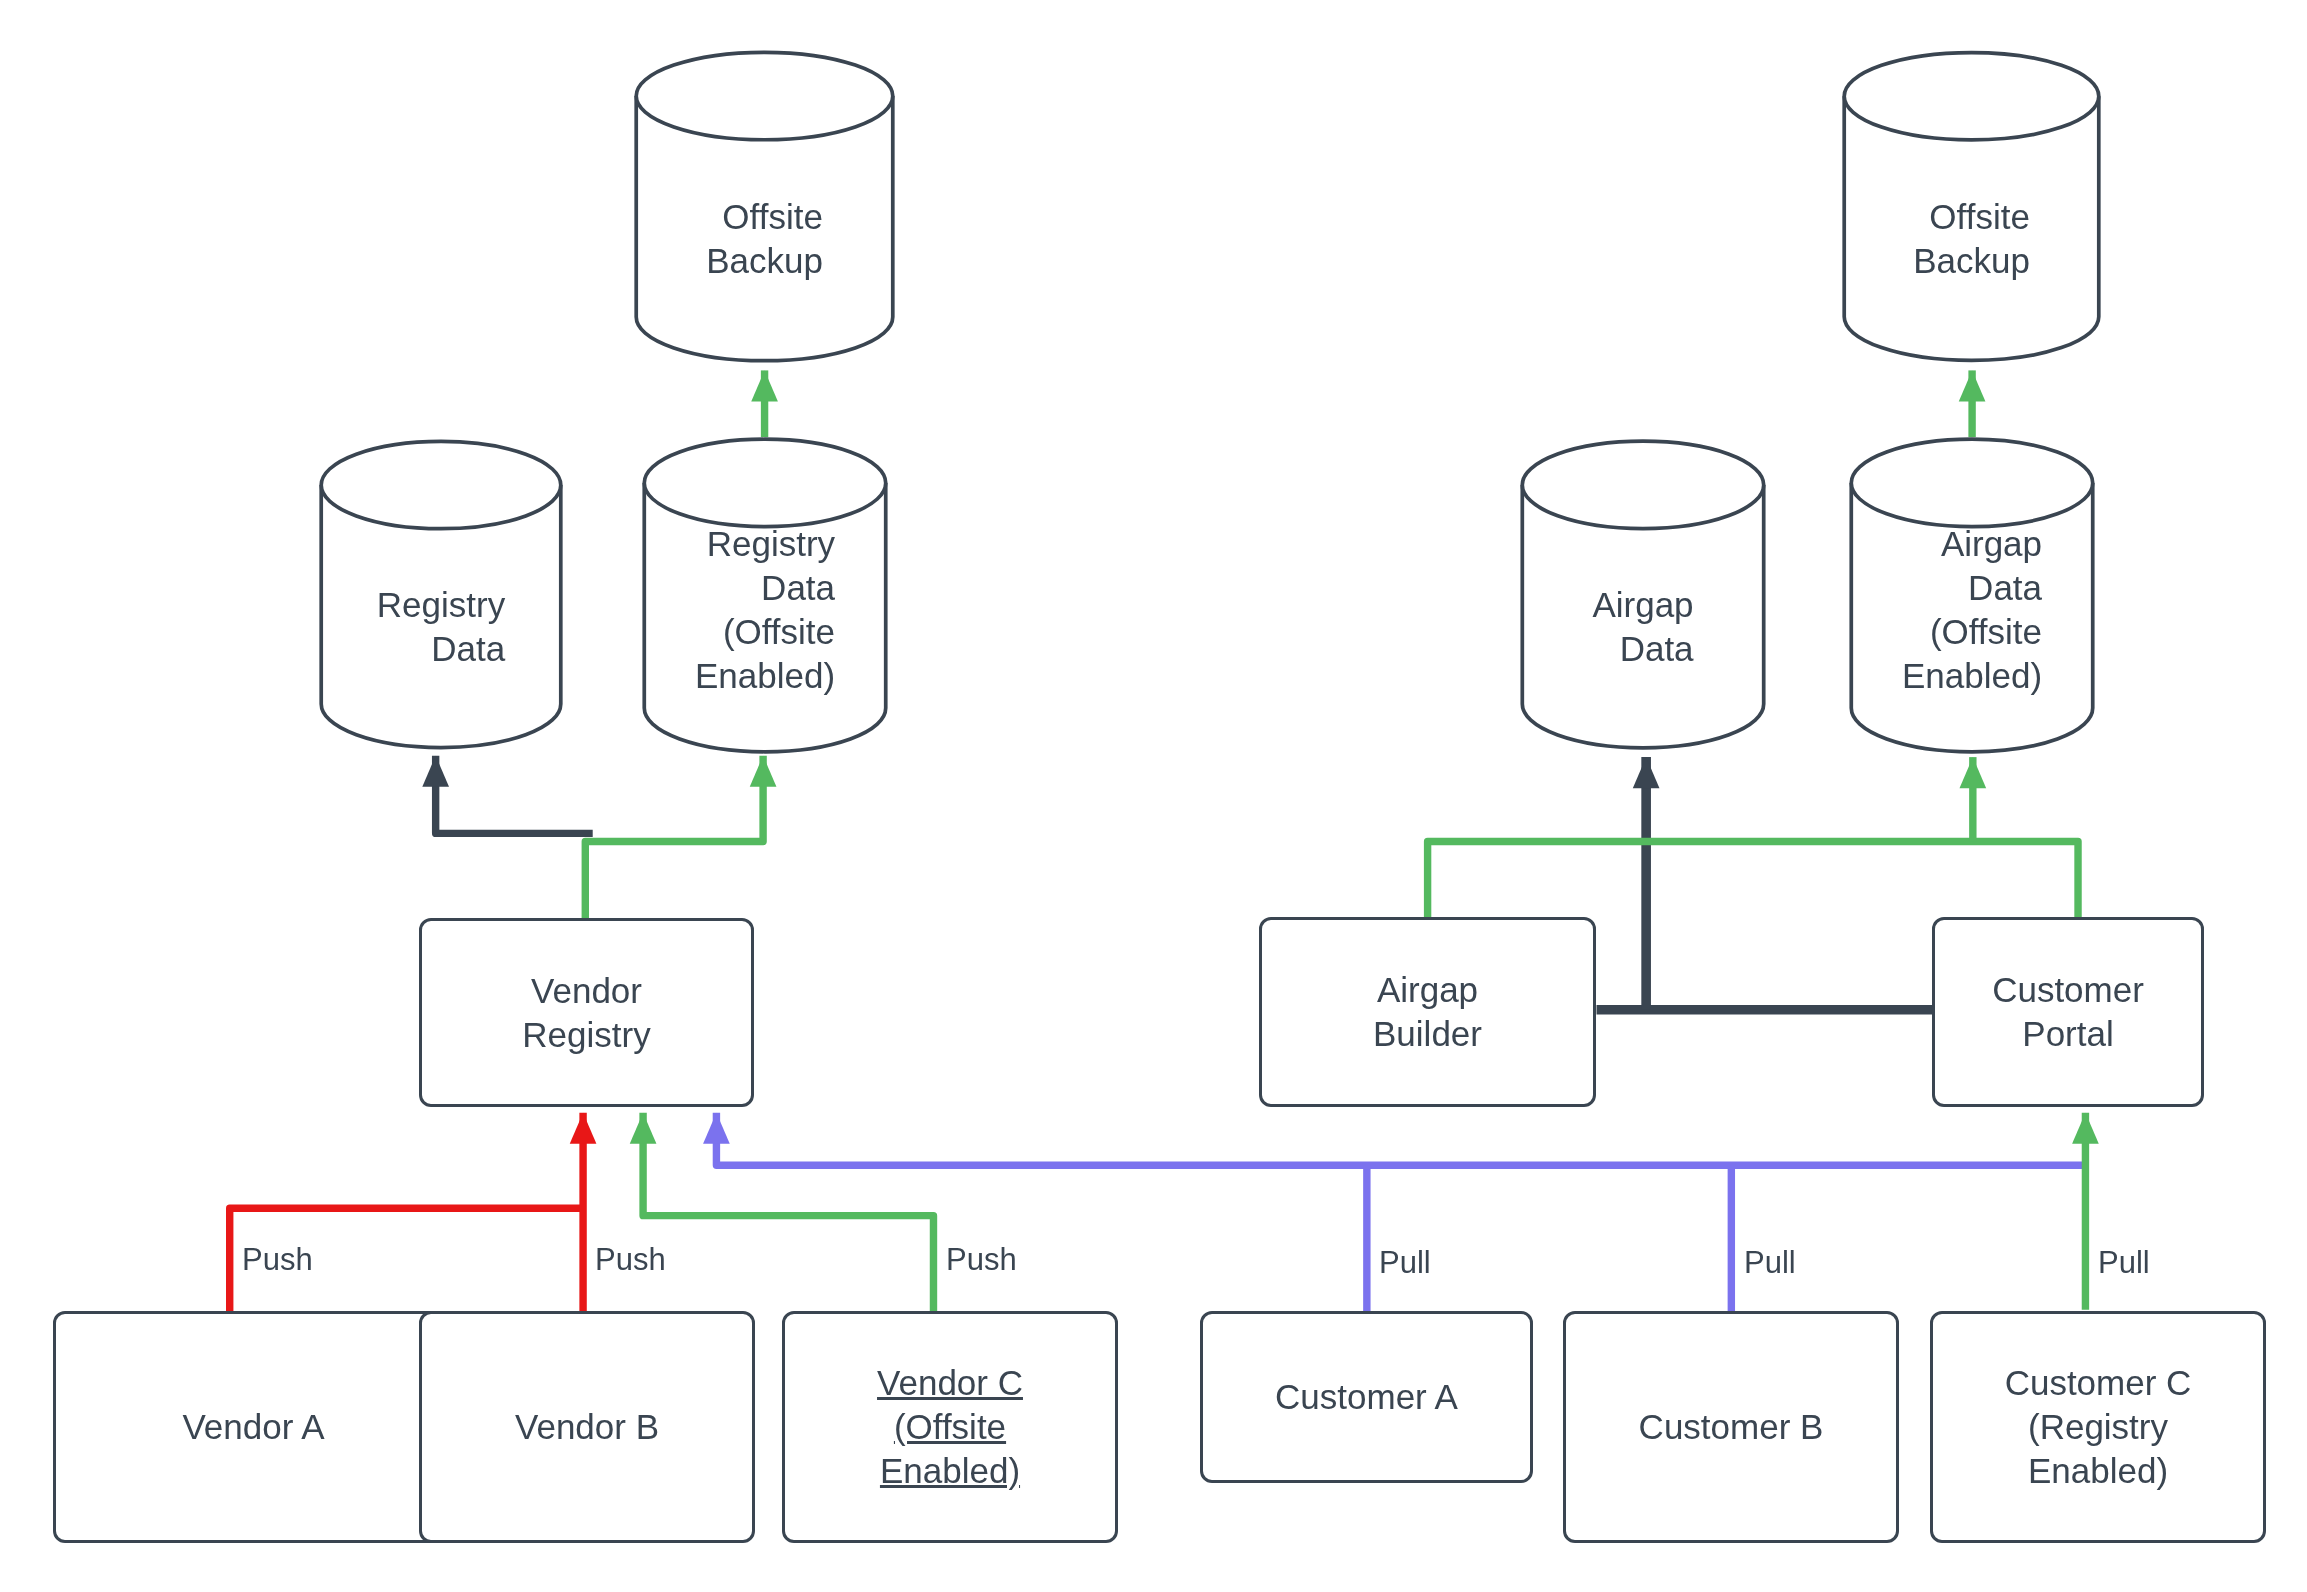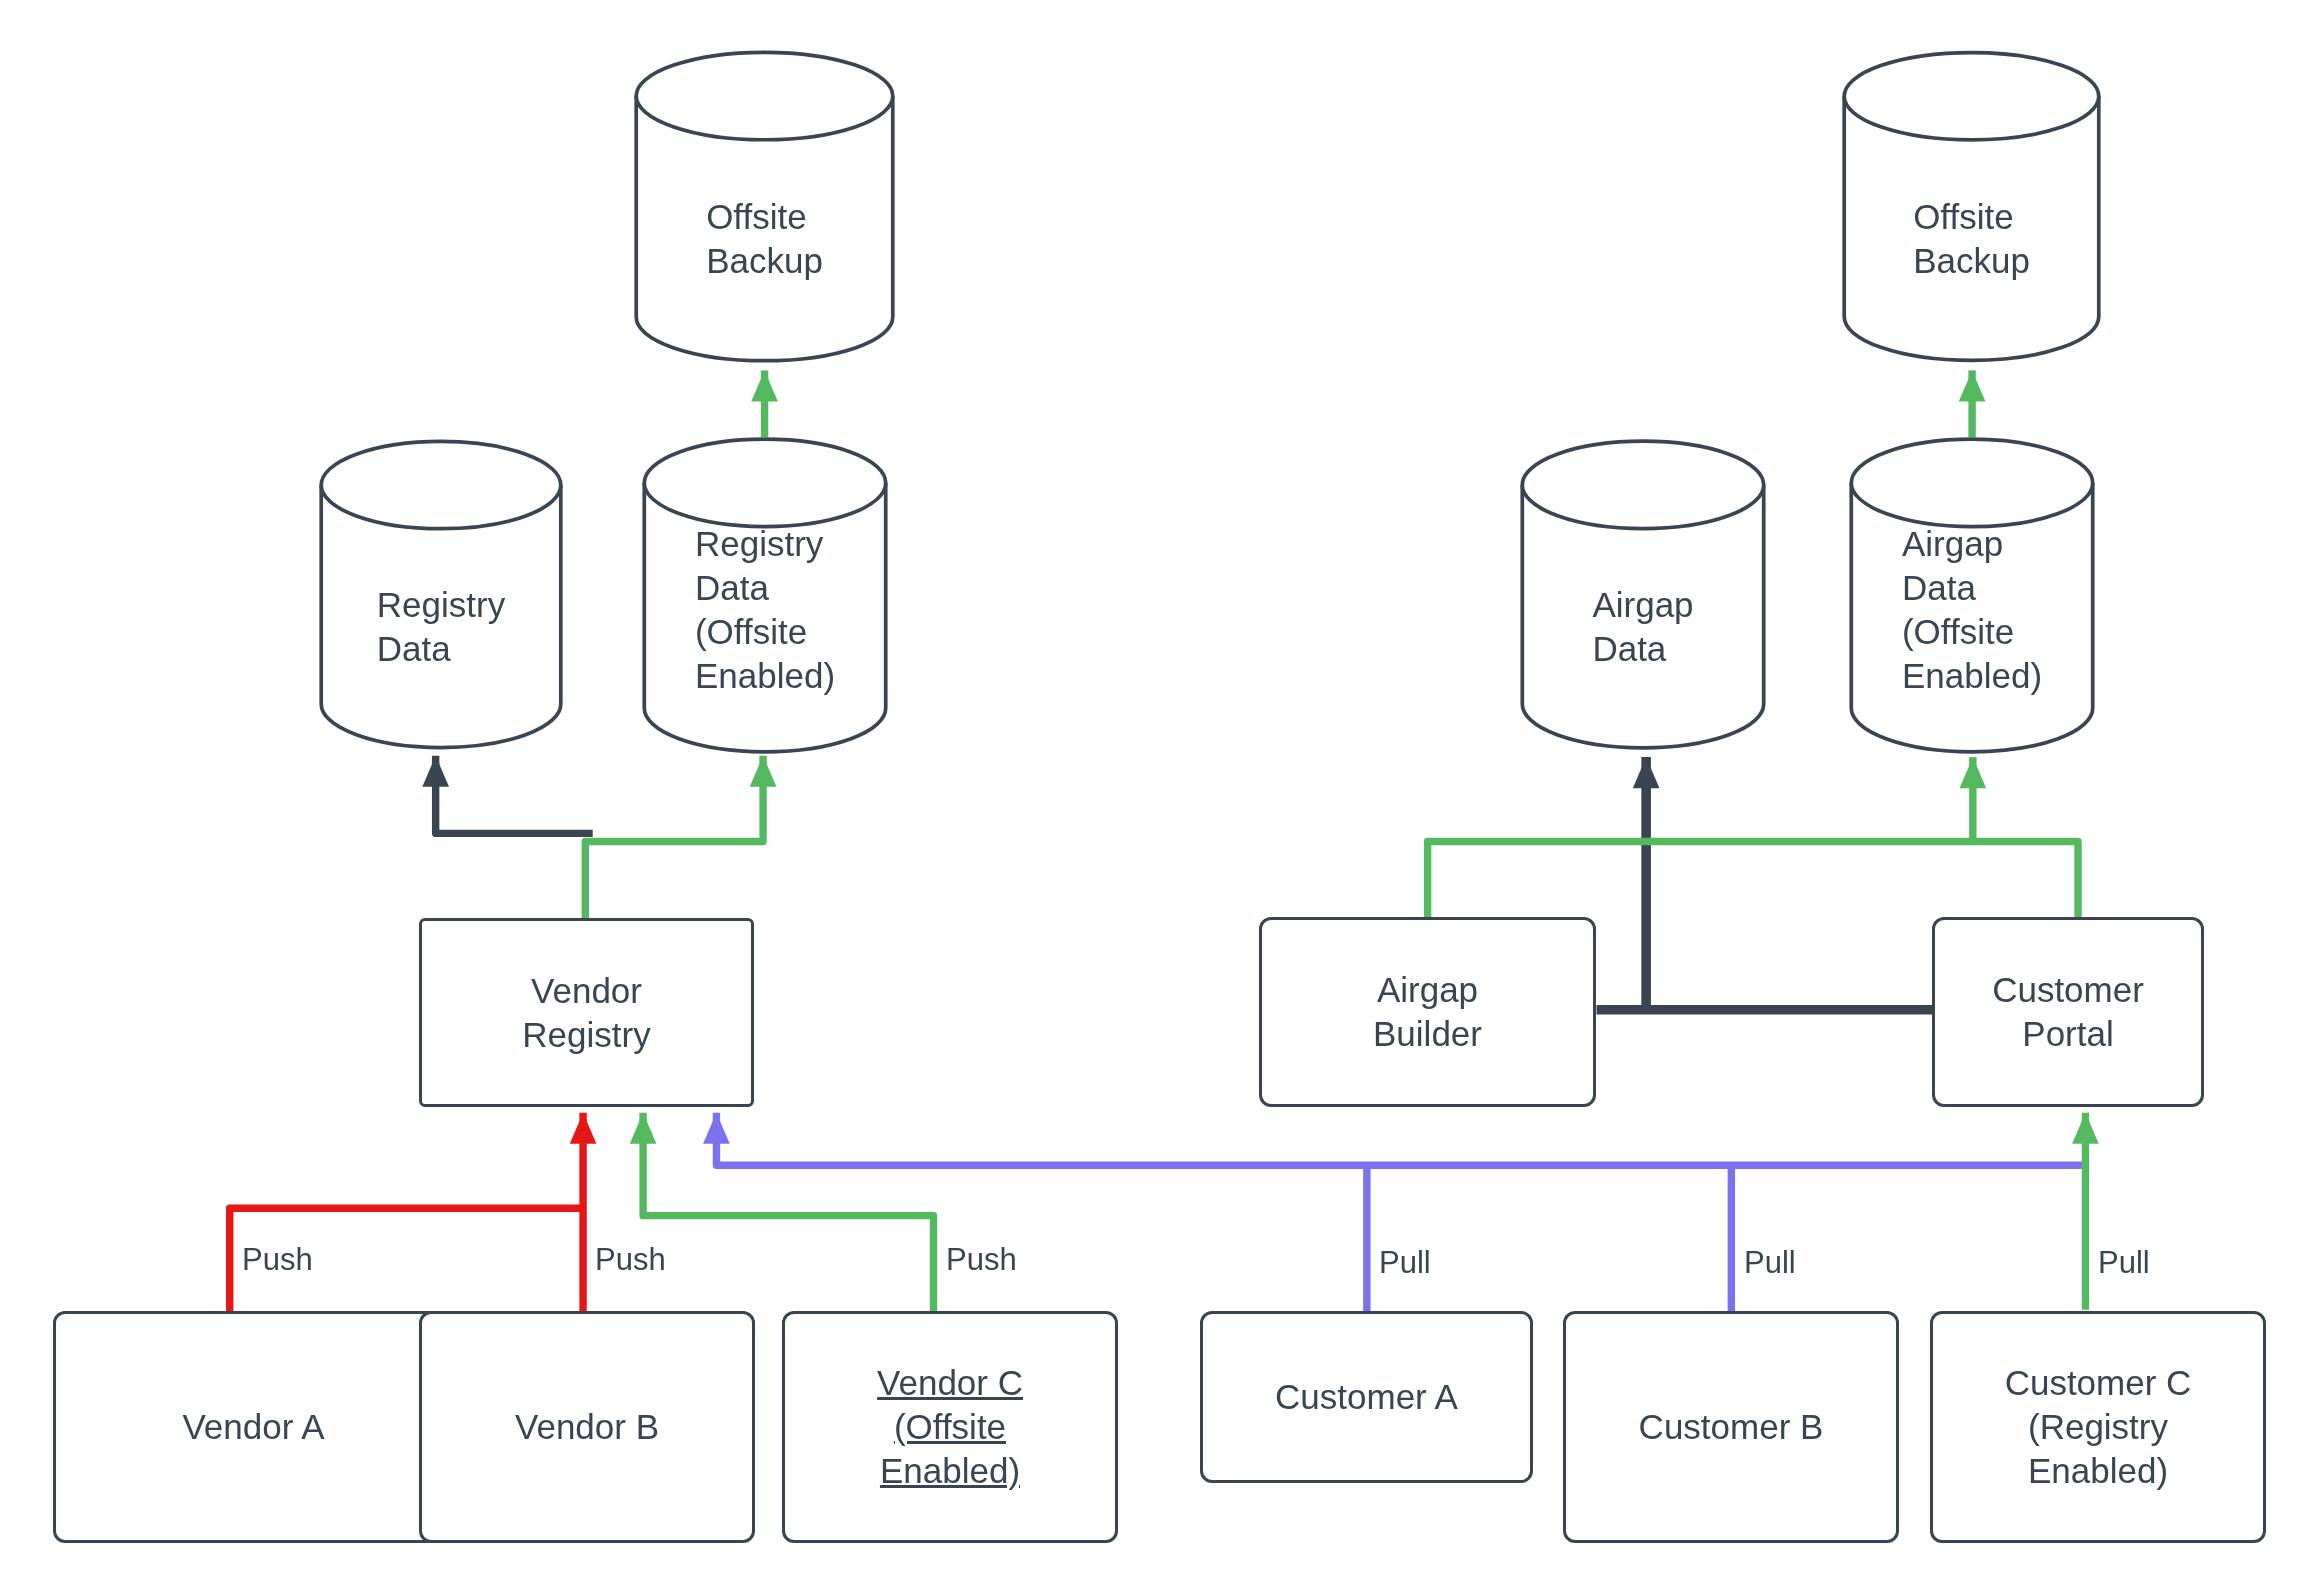--- a/index.html
+++ b/index.html
@@ -12,21 +12,21 @@
   .node-box{
     position:absolute;z-index:2;box-sizing:border-box;
     border:3.7px solid var(--line-dark,#3A4551);border-radius:12px;background:#fff;
     display:flex;align-items:center;justify-content:center;text-align:center;
     font-size:35px;line-height:44px;white-space:pre-line;
   }
   .cylinder{position:absolute;z-index:2;}
   .cylinder svg{position:absolute;left:0;top:0;}
   .cyl-label{
     position:absolute;left:4%;right:4%;top:26%;bottom:5%;z-index:3;
-    display:flex;align-items:center;justify-content:center;text-align:left;
+    display:flex;align-items:center;justify-content:center;text-align:right;
     font-size:35px;line-height:44px;white-space:pre-line;
   }
   .edge-label{
     position:absolute;z-index:3;font-size:31px;line-height:41px;white-space:nowrap;
   }
 </style>
 </head>
 <body>
 
 <svg id="edges" width="2307" height="1592" viewBox="0 0 3114 2149">
@@ -118,21 +118,21 @@
 
 <div class="cylinder" style="left:1842px;top:50px;width:259px;height:313px;">
   <svg width="259" height="313" viewBox="0 0 350 422">
     <path d="M 3,62 L 3,360 A 172,59 0 0 0 347,360 L 347,62" fill="#fff" stroke="#3A4551" stroke-width="5" class="cyl-stroke"></path>
     <ellipse cx="175" cy="62" rx="172" ry="59" fill="#fff" stroke="#3A4551" stroke-width="5" class="cyl-stroke"></ellipse>
   </svg>
   <div class="cyl-label">Offsite
 Backup</div>
 </div>
 
-<div class="node-box" style="left:419px;top:918px;width:335px;height:189px;border-radius:6px;">Vendor
+<div class="node-box" style="left:419px;top:918px;width:335px;height:189px;">Vendor
 Registry</div>
 <div class="node-box" style="left:1259px;top:917px;width:337px;height:190px;">Airgap
 Builder</div>
 <div class="node-box" style="left:1932px;top:917px;width:272px;height:190px;">Customer
 Portal</div>
 
 <div class="node-box" style="left:53px;top:1311px;width:401px;height:232px;">Vendor A</div>
 <div class="node-box" style="left:419px;top:1311px;width:336px;height:232px;">Vendor B</div>
 <div class="node-box" style="left:782px;top:1311px;width:336px;height:232px;text-decoration:underline;">Vendor C
 (Offsite

